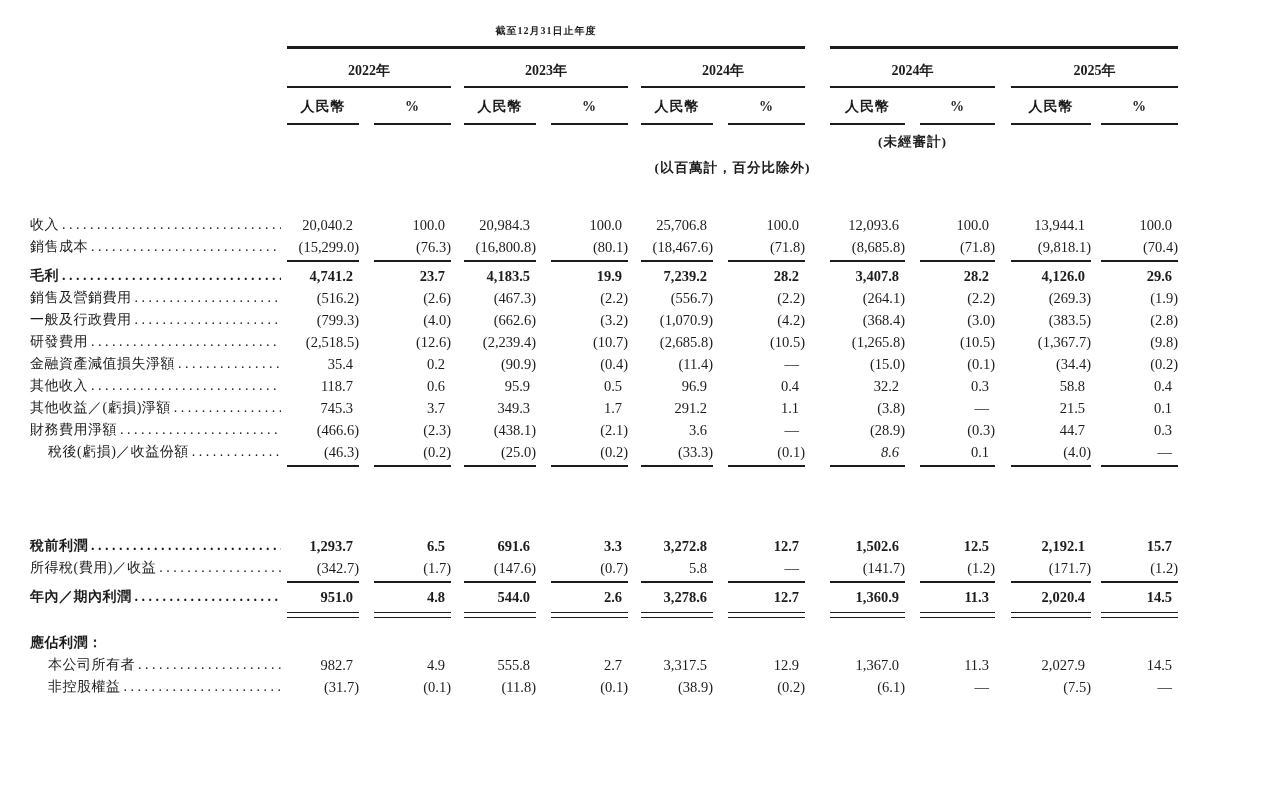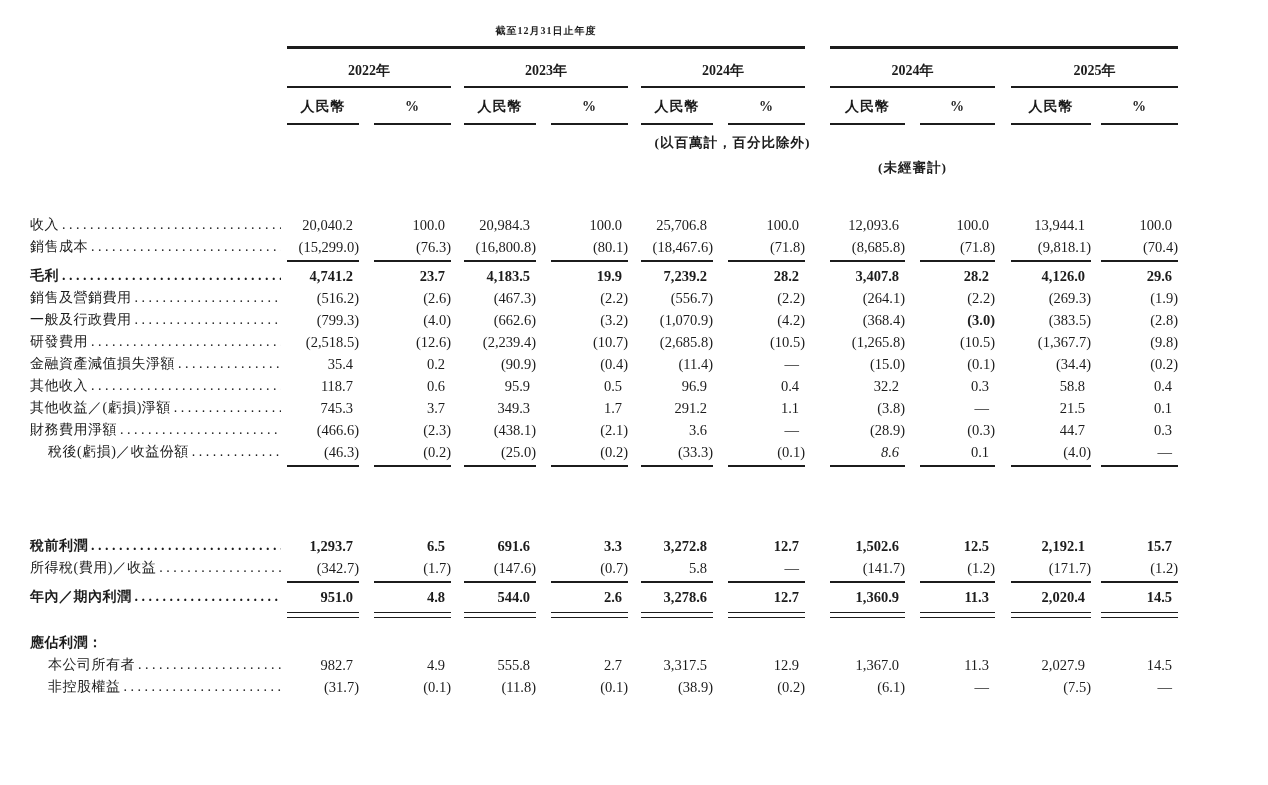--- a/index.html
+++ b/index.html
@@ -104,25 +104,25 @@
       <div class="crule" style="grid-column: 6;"></div>
       <div class="crule" style="grid-column: 8;"></div>
       <div class="crule" style="grid-column: 10;"></div>
       <div class="crule" style="grid-column: 12;"></div>
       <div class="crule" style="grid-column: 14;"></div>
       <div class="crule" style="grid-column: 16;"></div>
       <div class="crule" style="grid-column: 18;"></div>
       <div class="crule" style="grid-column: 20;"></div>
     </div>
 
+  <div class="grid h-note1">
+    <div class="unaudited">(未經審計)</div>
+  </div>
   <div class="grid h-note2">
     <div class="units">(以百萬計，百分比除外)</div>
-  </div>
-  <div class="grid h-note1">
-    <div class="unaudited">(未經審計)</div>
   </div>
 
   <div id="rows">
       <div class="grid datarow">
         <div class="lbl">
           <span>收入</span>
           <span class="dots"></span>
         </div>
         <div class="val pad" style="grid-column: 2;">20,040.2</div>
         <div class="val pad" style="grid-column: 4;">100.0</div>
@@ -200,21 +200,21 @@
           <span>一般及行政費用</span>
           <span class="dots"></span>
         </div>
         <div class="val" style="grid-column: 2;">(799.3)</div>
         <div class="val" style="grid-column: 4;">(4.0)</div>
         <div class="val" style="grid-column: 6;">(662.6)</div>
         <div class="val" style="grid-column: 8;">(3.2)</div>
         <div class="val" style="grid-column: 10;">(1,070.9)</div>
         <div class="val" style="grid-column: 12;">(4.2)</div>
         <div class="val" style="grid-column: 14;">(368.4)</div>
-        <div class="val" style="grid-column: 16; font-weight: bold;">(3.0)</div>
+        <div class="val" style="grid-column: 16;">(3.0)</div>
         <div class="val" style="grid-column: 18;">(383.5)</div>
         <div class="val" style="grid-column: 20;">(2.8)</div>
       </div>
       <div class="grid datarow">
         <div class="lbl">
           <span>研發費用</span>
           <span class="dots"></span>
         </div>
         <div class="val" style="grid-column: 2;">(2,518.5)</div>
         <div class="val" style="grid-column: 4;">(12.6)</div>

